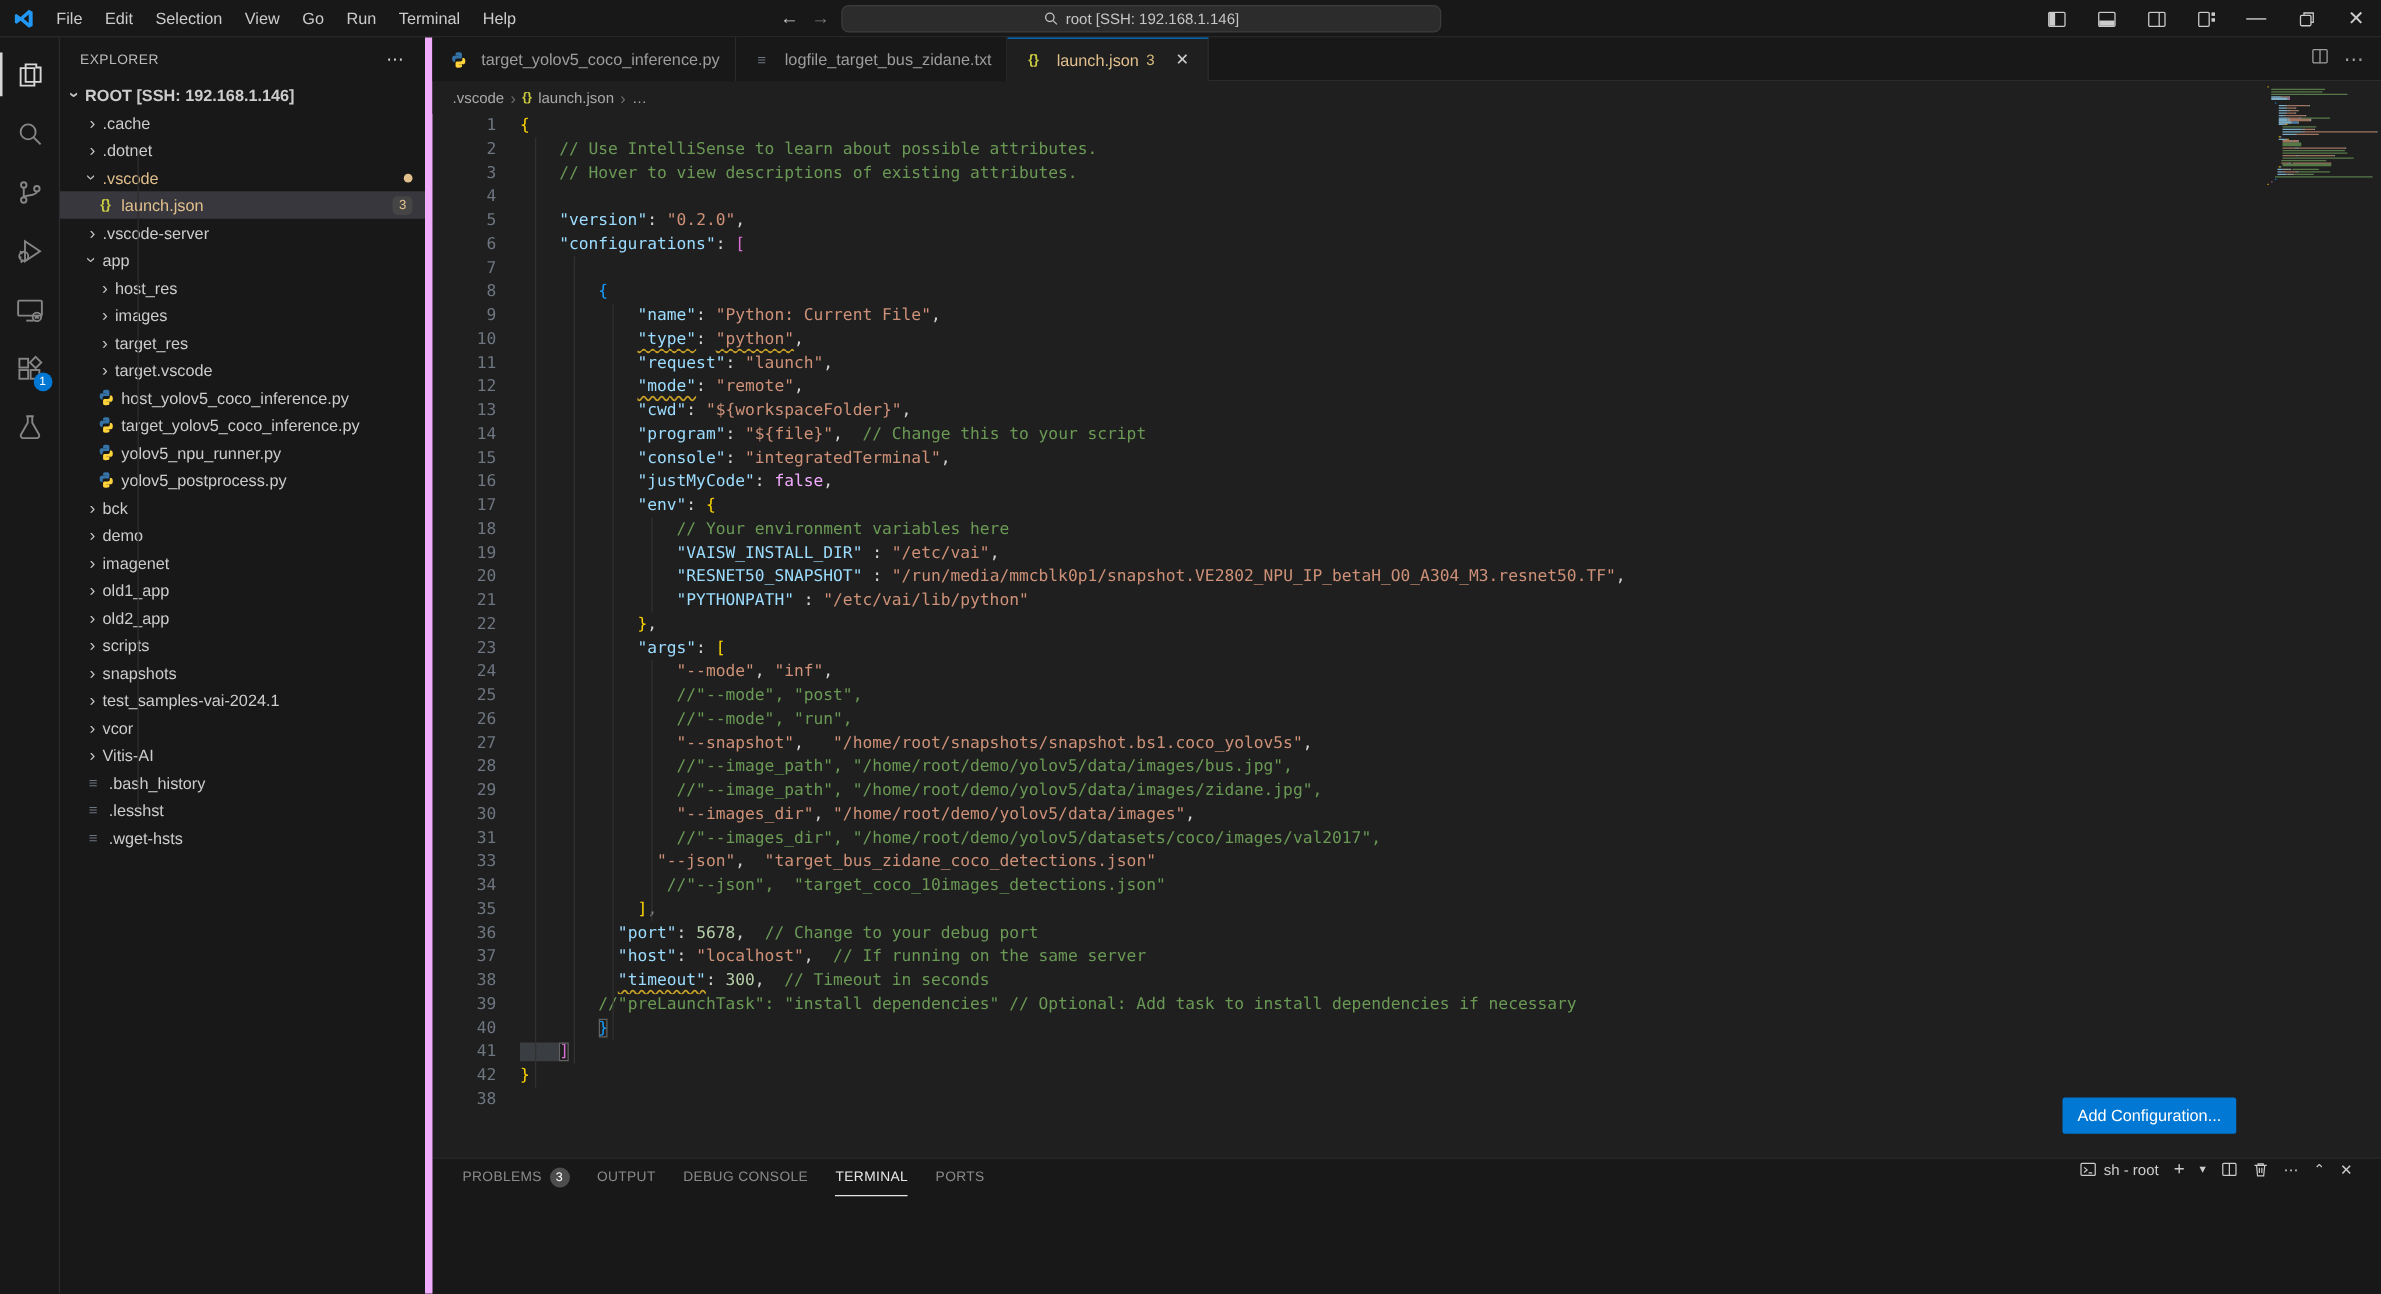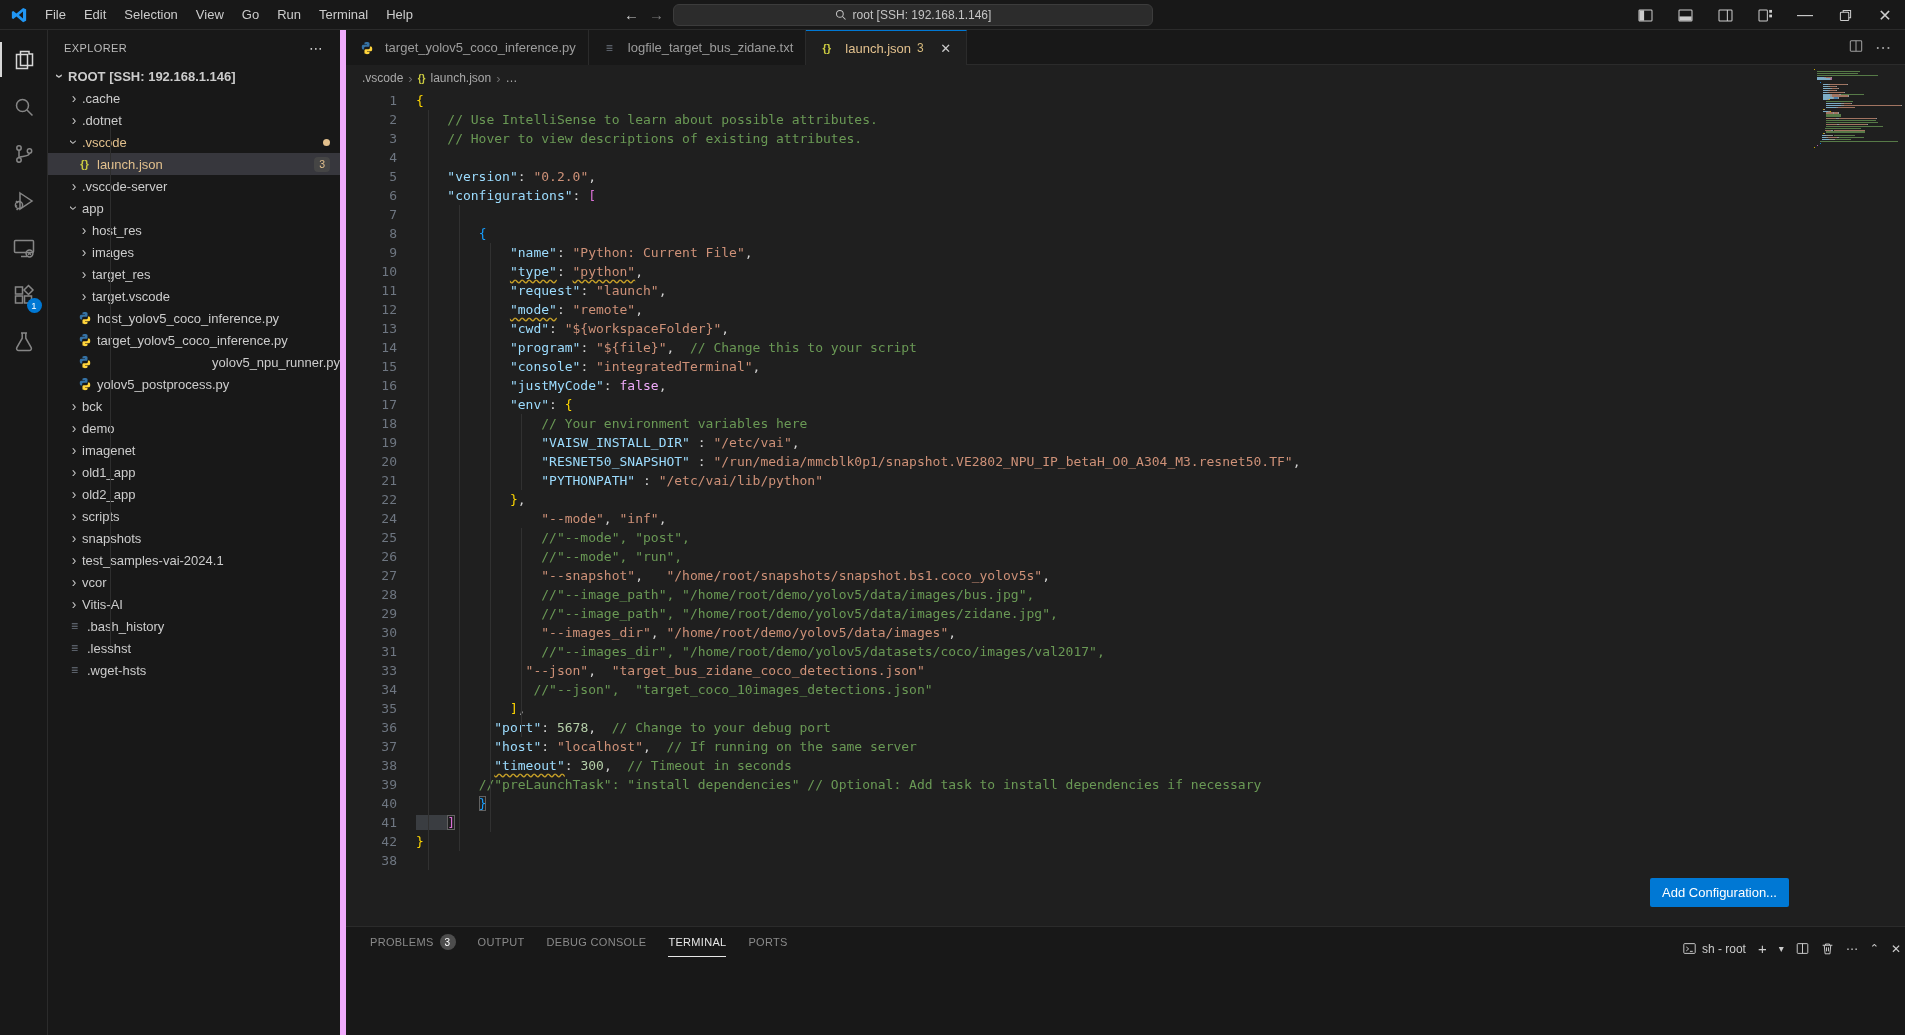--- a/index.html
+++ b/index.html
@@ -66,21 +66,21 @@
   .sq{text-decoration:underline wavy #c9a227;text-decoration-skip-ink:none;text-underline-offset:3px}
   .sel{background:#3a3d41}
   .bm{outline:1px solid #626262;outline-offset:-1px}
   .minimap{position:absolute;top:2px;right:0;width:95px;padding:2px 4px;background:rgba(30,30,30,.0)}
   .mm-line{position:relative;height:1.9px}
   .mm-seg{position:absolute;top:0;height:1.2px;opacity:.75}
   .addcfg{position:absolute;right:116px;top:787px;width:139px;height:29px;background:#0078d4;color:#ffffff;border:none;
     border-radius:2px;font-size:13px;font-family:inherit;font-family:"Liberation Sans",sans-serif;cursor:pointer}
   
   .panel{height:109px;border-top:1px solid #2b2b2b;background:#181818;display:flex;flex-direction:column}
-  .panel-header{height:30px;display:flex;align-items:flex-end;padding:0 4px 0 24px;position:relative}
+  .panel-header{height:30px;display:flex;align-items:flex-start;padding:0 23px 0 24px;position:relative}
   .ptab{font-size:11px;letter-spacing:.3px;color:#8a8a8a;margin-right:22px;height:30px;display:flex;align-items:center;gap:6px}
   .ptab.active{color:#e7e7e7;border-bottom:1px solid #e7e7e7}
   .pbadge{background:#4d4d4d;color:#ffffff;border-radius:8px;min-width:16px;height:16px;font-size:10px;
     display:flex;align-items:center;justify-content:center;padding:0 4px}
   .panel-toolbar{margin-left:auto;display:flex;align-items:center;gap:12px;color:#cccccc;font-size:12px}
   .ptool{display:flex;align-items:center;justify-content:center;color:#cccccc}
   .termlabel{display:flex;align-items:center;gap:6px}
   .terminal{flex:1;padding:9px 0 0 24px;font-family:"DejaVu Sans Mono",monospace;font-size:13px;line-height:17px;color:#cccccc}
   .cursorblk{display:inline-block;width:7px;height:14px;background:#cccccc;vertical-align:text-bottom;margin-left:1px}
 </style>
@@ -271,21 +271,21 @@
         </div>
         <div class="trow" style="padding-left: 28px;">
           <span class="ficon py">
             <svg width="14" height="14" viewBox="0 0 16 16">
               <path fill="#3572A5" d="M7.9 1c-3 0-2.8 1.3-2.8 1.3v1.5h2.9v.4H3.9S2 3.9 2 6.9s1.7 2.9 1.7 2.9h1V8.4s-.1-1.7 1.7-1.7h2.9s1.6.1 1.6-1.5V2.6S11.2 1 7.9 1z"></path>
               <path fill="#FFD43B" d="M8.1 15c3 0 2.8-1.3 2.8-1.3v-1.5H8v-.4h4.1S14 12.1 14 9.1s-1.7-2.9-1.7-2.9h-1v1.4s.1 1.7-1.7 1.7H6.7s-1.6-.1-1.6 1.5v2.6S4.8 15 8.1 15z"></path>
             </svg>
           </span>
           <span>target_yolov5_coco_inference.py</span>
         </div>
-        <div class="trow" style="padding-left: 28px; justify-content: space-between;">
+        <div class="trow" style="padding-left: 28px;">
           <span class="ficon py">
             <svg width="14" height="14" viewBox="0 0 16 16">
               <path fill="#3572A5" d="M7.9 1c-3 0-2.8 1.3-2.8 1.3v1.5h2.9v.4H3.9S2 3.9 2 6.9s1.7 2.9 1.7 2.9h1V8.4s-.1-1.7 1.7-1.7h2.9s1.6.1 1.6-1.5V2.6S11.2 1 7.9 1z"></path>
               <path fill="#FFD43B" d="M8.1 15c3 0 2.8-1.3 2.8-1.3v-1.5H8v-.4h4.1S14 12.1 14 9.1s-1.7-2.9-1.7-2.9h-1v1.4s.1 1.7-1.7 1.7H6.7s-1.6-.1-1.6 1.5v2.6S4.8 15 8.1 15z"></path>
             </svg>
           </span>
           <span>yolov5_npu_runner.py</span>
         </div>
         <div class="trow" style="padding-left: 28px;">
           <span class="ficon py">
@@ -413,20 +413,21 @@
             <div class="cline"><span class="ln">13</span><span class="lc"><span class="p">            </span><span class="k">"cwd"</span><span class="p">: </span><span class="s">"${workspaceFolder}"</span><span class="p">,</span></span></div>
             <div class="cline"><span class="ln">14</span><span class="lc"><span class="p">            </span><span class="k">"program"</span><span class="p">: </span><span class="s">"${file}"</span><span class="p">,  </span><span class="c">// Change this to your script</span></span></div>
             <div class="cline"><span class="ln">15</span><span class="lc"><span class="p">            </span><span class="k">"console"</span><span class="p">: </span><span class="s">"integratedTerminal"</span><span class="p">,</span></span></div>
             <div class="cline"><span class="ln">16</span><span class="lc"><span class="p">            </span><span class="k">"justMyCode"</span><span class="p">: </span><span class="b">false</span><span class="p">,</span></span></div>
             <div class="cline"><span class="ln">17</span><span class="lc"><span class="p">            </span><span class="k">"env"</span><span class="p">: </span><span class="g1">{</span></span></div>
             <div class="cline"><span class="ln">18</span><span class="lc"><span class="p">                </span><span class="c">// Your environment variables here</span></span></div>
             <div class="cline"><span class="ln">19</span><span class="lc"><span class="p">                </span><span class="k">"VAISW_INSTALL_DIR"</span><span class="p"> : </span><span class="s">"/etc/vai"</span><span class="p">,</span></span></div>
             <div class="cline"><span class="ln">20</span><span class="lc"><span class="p">                </span><span class="k">"RESNET50_SNAPSHOT"</span><span class="p"> : </span><span class="s">"/run/media/mmcblk0p1/snapshot.VE2802_NPU_IP_betaH_O0_A304_M3.resnet50.TF"</span><span class="p">,</span></span></div>
             <div class="cline"><span class="ln">21</span><span class="lc"><span class="p">                </span><span class="k">"PYTHONPATH"</span><span class="p"> : </span><span class="s">"/etc/vai/lib/python"</span></span></div>
             <div class="cline"><span class="ln">22</span><span class="lc"><span class="p">            </span><span class="g1">}</span><span class="p">,</span></span></div>
+            <div class="cline"><span class="ln">23</span><span class="lc"><span class="p">            </span><span class="k">"args"</span><span class="p">: </span><span class="g1">[</span></span></div>
             <div class="cline"><span class="ln">24</span><span class="lc"><span class="p">                </span><span class="s">"--mode"</span><span class="p">, </span><span class="s">"inf"</span><span class="p">,</span></span></div>
             <div class="cline"><span class="ln">25</span><span class="lc"><span class="p">                </span><span class="c">//"--mode", "post",</span></span></div>
             <div class="cline"><span class="ln">26</span><span class="lc"><span class="p">                </span><span class="c">//"--mode", "run",</span></span></div>
             <div class="cline"><span class="ln">27</span><span class="lc"><span class="p">                </span><span class="s">"--snapshot"</span><span class="p">,   </span><span class="s">"/home/root/snapshots/snapshot.bs1.coco_yolov5s"</span><span class="p">,</span></span></div>
             <div class="cline"><span class="ln">28</span><span class="lc"><span class="p">                </span><span class="c">//"--image_path", "/home/root/demo/yolov5/data/images/bus.jpg",</span></span></div>
             <div class="cline"><span class="ln">29</span><span class="lc"><span class="p">                </span><span class="c">//"--image_path", "/home/root/demo/yolov5/data/images/zidane.jpg",</span></span></div>
             <div class="cline"><span class="ln">30</span><span class="lc"><span class="p">                </span><span class="s">"--images_dir"</span><span class="p">, </span><span class="s">"/home/root/demo/yolov5/data/images"</span><span class="p">,</span></span></div>
             <div class="cline"><span class="ln">31</span><span class="lc"><span class="p">                </span><span class="c">//"--images_dir", "/home/root/demo/yolov5/datasets/coco/images/val2017",</span></span></div>
             <div class="cline"><span class="ln">33</span><span class="lc"><span class="p">              </span><span class="s">"--json"</span><span class="p">,  </span><span class="s">"target_bus_zidane_coco_detections.json"</span></span></div>
             <div class="cline"><span class="ln">34</span><span class="lc"><span class="p">               </span><span class="c">//"--json",  "target_coco_10images_detections.json"</span></span></div>

